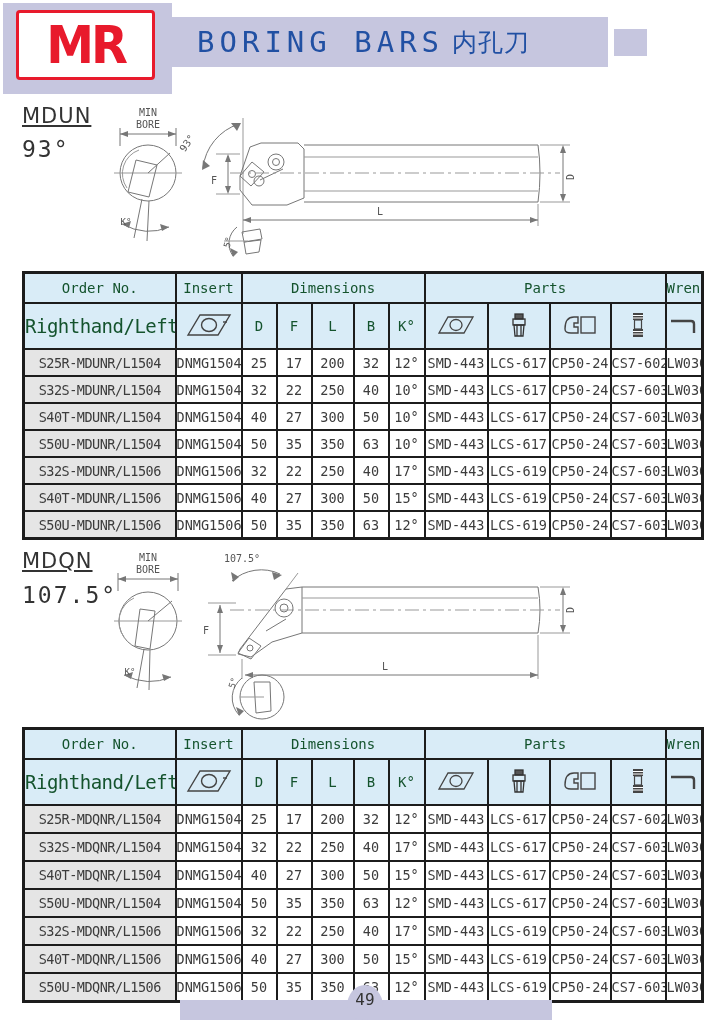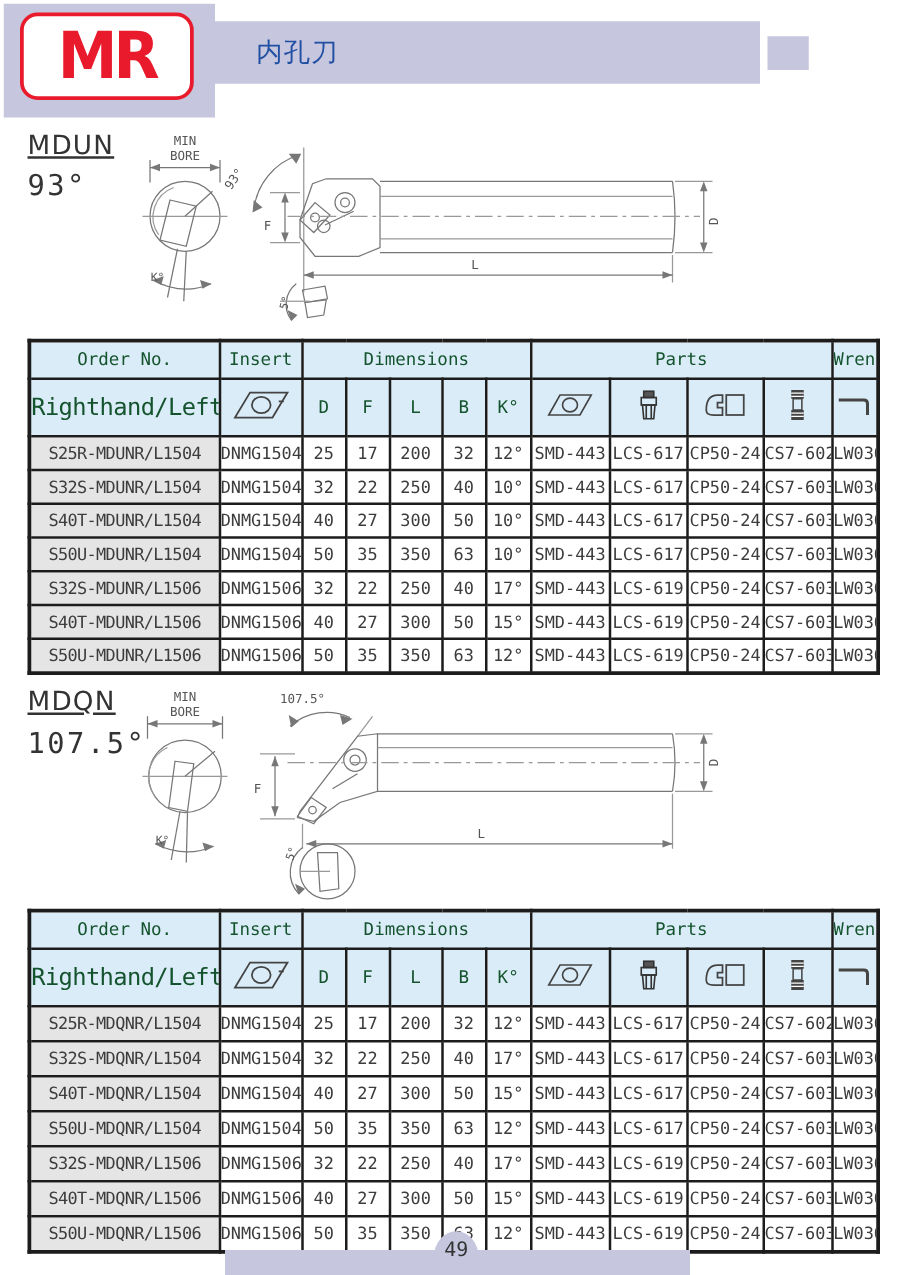--- a/index.html
+++ b/index.html
@@ -8,24 +8,24 @@
     background:#ffffff;
     font-family:"DejaVu Sans Mono", monospace;
   }
   .abs{position:absolute;}
 
   
   .logo-block{left:3px;top:3px;width:169px;height:91px;background:#c6c6df;}
   .title-bar{left:125px;top:17px;width:483px;height:50px;background:#c6c6df;
              display:flex;align-items:center;padding-left:72px;box-sizing:border-box;}
   .title-en{font-size:29px;letter-spacing:5px;color:#2150a3;white-space:nowrap;}
-  .title-cn{font-size:21px;letter-spacing:1px;color:#2150a3;margin-left:8px;
+  .title-cn{font-size:25px;letter-spacing:1px;color:#2150a3;margin-left:8px;
             font-family:"DejaVu Sans", sans-serif;white-space:nowrap;}
   .logo-card{left:16px;top:10px;width:133px;height:64px;background:#ffffff;
-             border:3px solid #e81a2c;border-radius:14px;
+             border:3px solid #e81a2c;border-radius:4px;
              display:flex;align-items:center;justify-content:center;}
   .logo-text{font-family:"DejaVu Sans", sans-serif;font-weight:800;font-size:48px;
              color:#e81a2c;letter-spacing:-3px;transform:scaleY(1.08);}
   .deco-square{left:614px;top:29px;width:33px;height:27px;background:#c6c6df;}
 
   
   .sec-code{font-family:"DejaVu Sans", sans-serif;font-size:21px;color:#333;letter-spacing:1px;text-decoration:underline;}
   .sec-angle{font-size:23px;color:#333;letter-spacing:2px;}
 
   
@@ -49,20 +49,21 @@
              border-radius:50% 50% 45% 45% / 60% 60% 40% 40%;
              text-align:center;font-size:16px;color:#333;line-height:30px;}
 
   svg text{font-family:"DejaVu Sans Mono", monospace;}
 </style>
 </head>
 <body>
 
 <div class="abs logo-block"></div>
 <div class="abs title-bar">
+  <span class="title-en">BORING BARS</span>
   <span class="title-cn">内孔刀</span>
 </div>
 <div class="abs logo-card">
   <span class="logo-text">MR</span>
 </div>
 <div class="abs deco-square"></div>
 
 <div class="abs sec-code" style="left:22px;top:104px">MDUN</div>
 <div class="abs sec-angle" style="left:22px;top:136px">93°</div>
 

